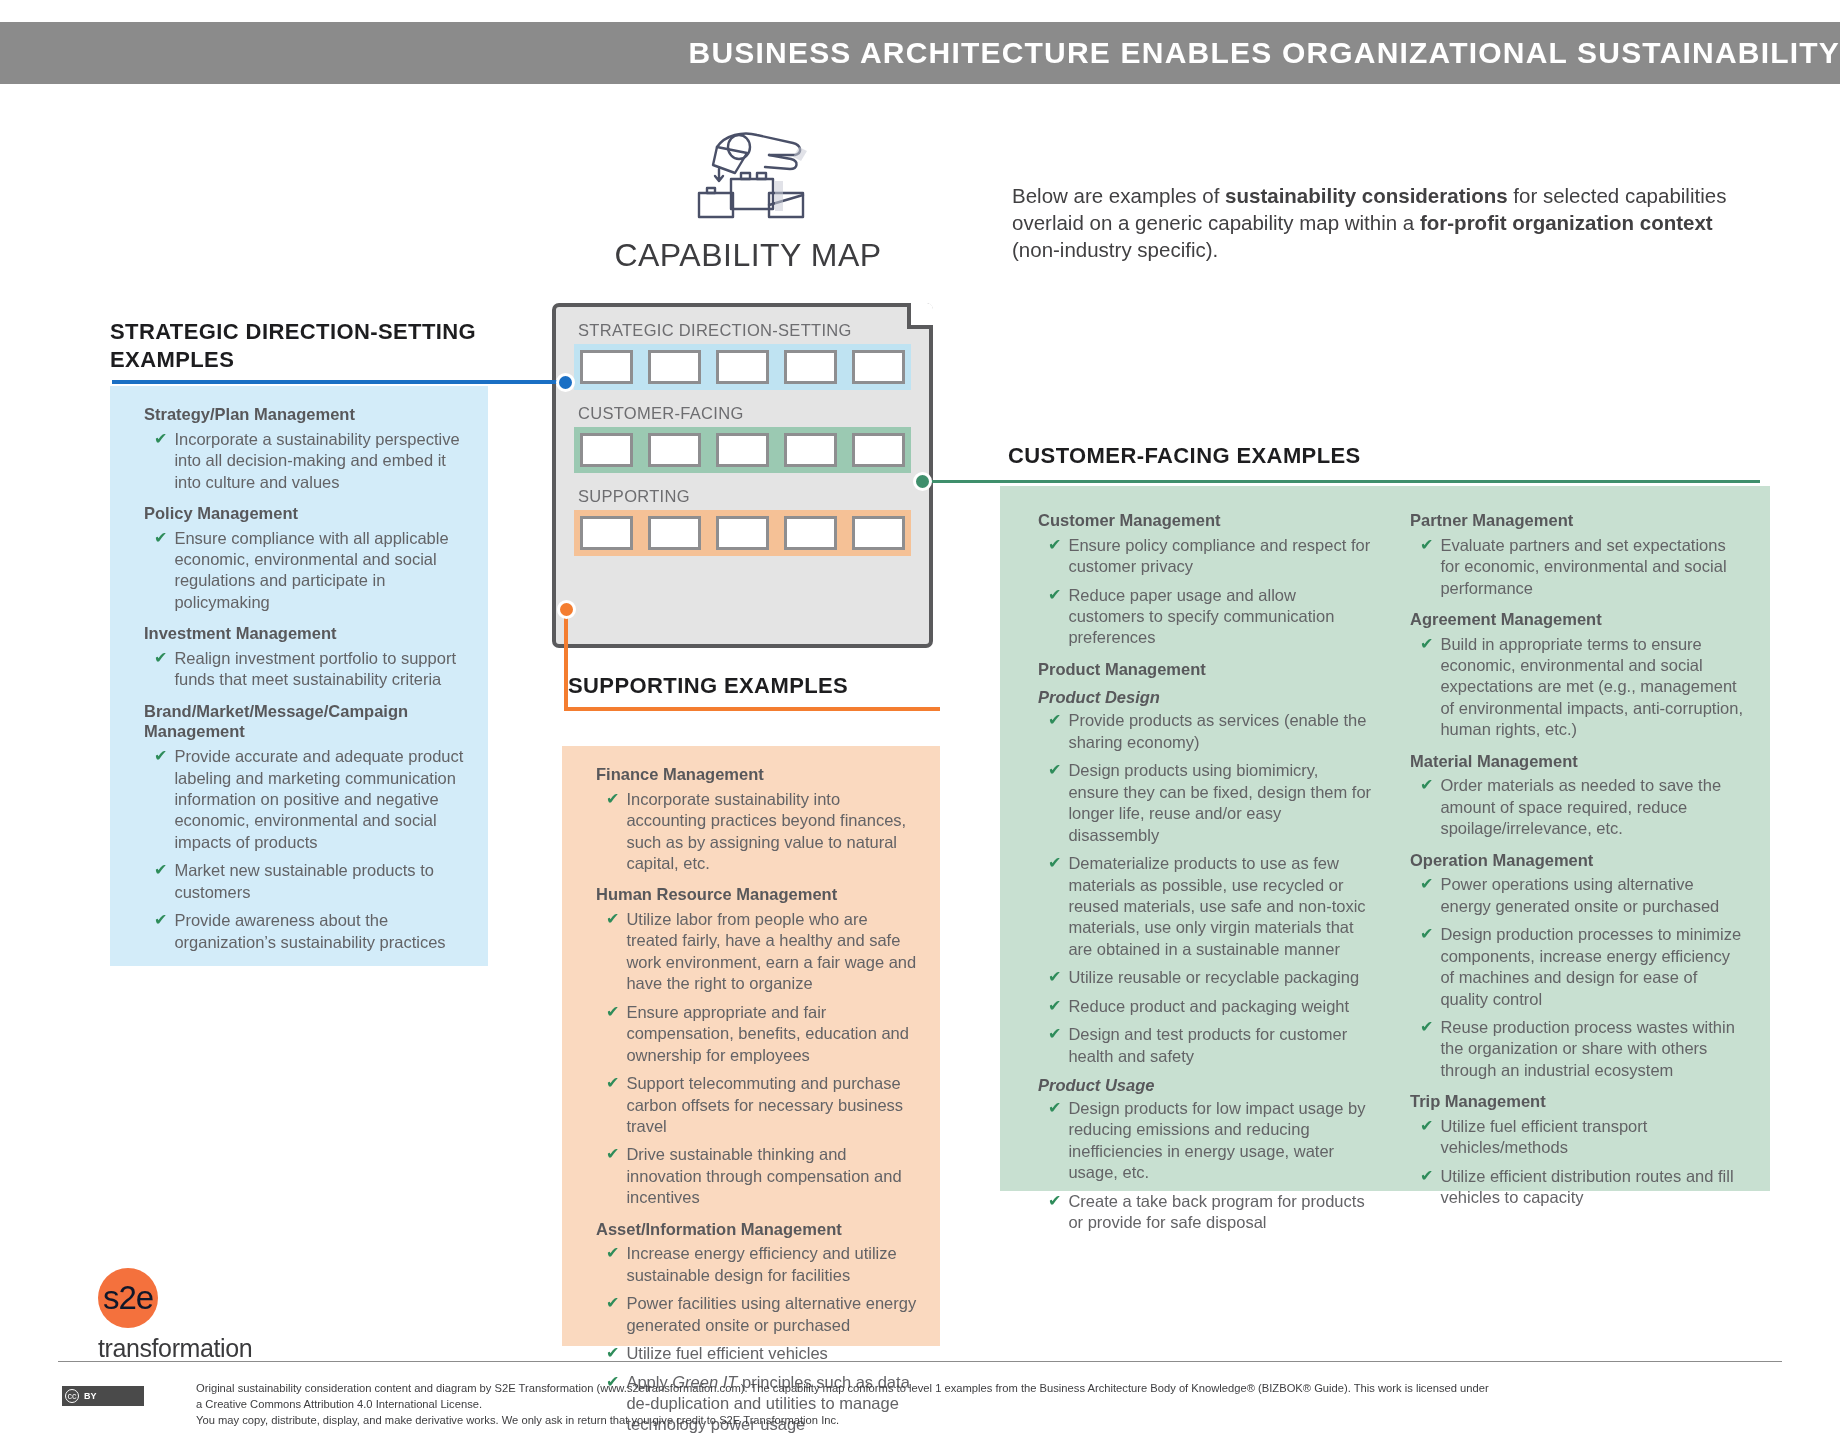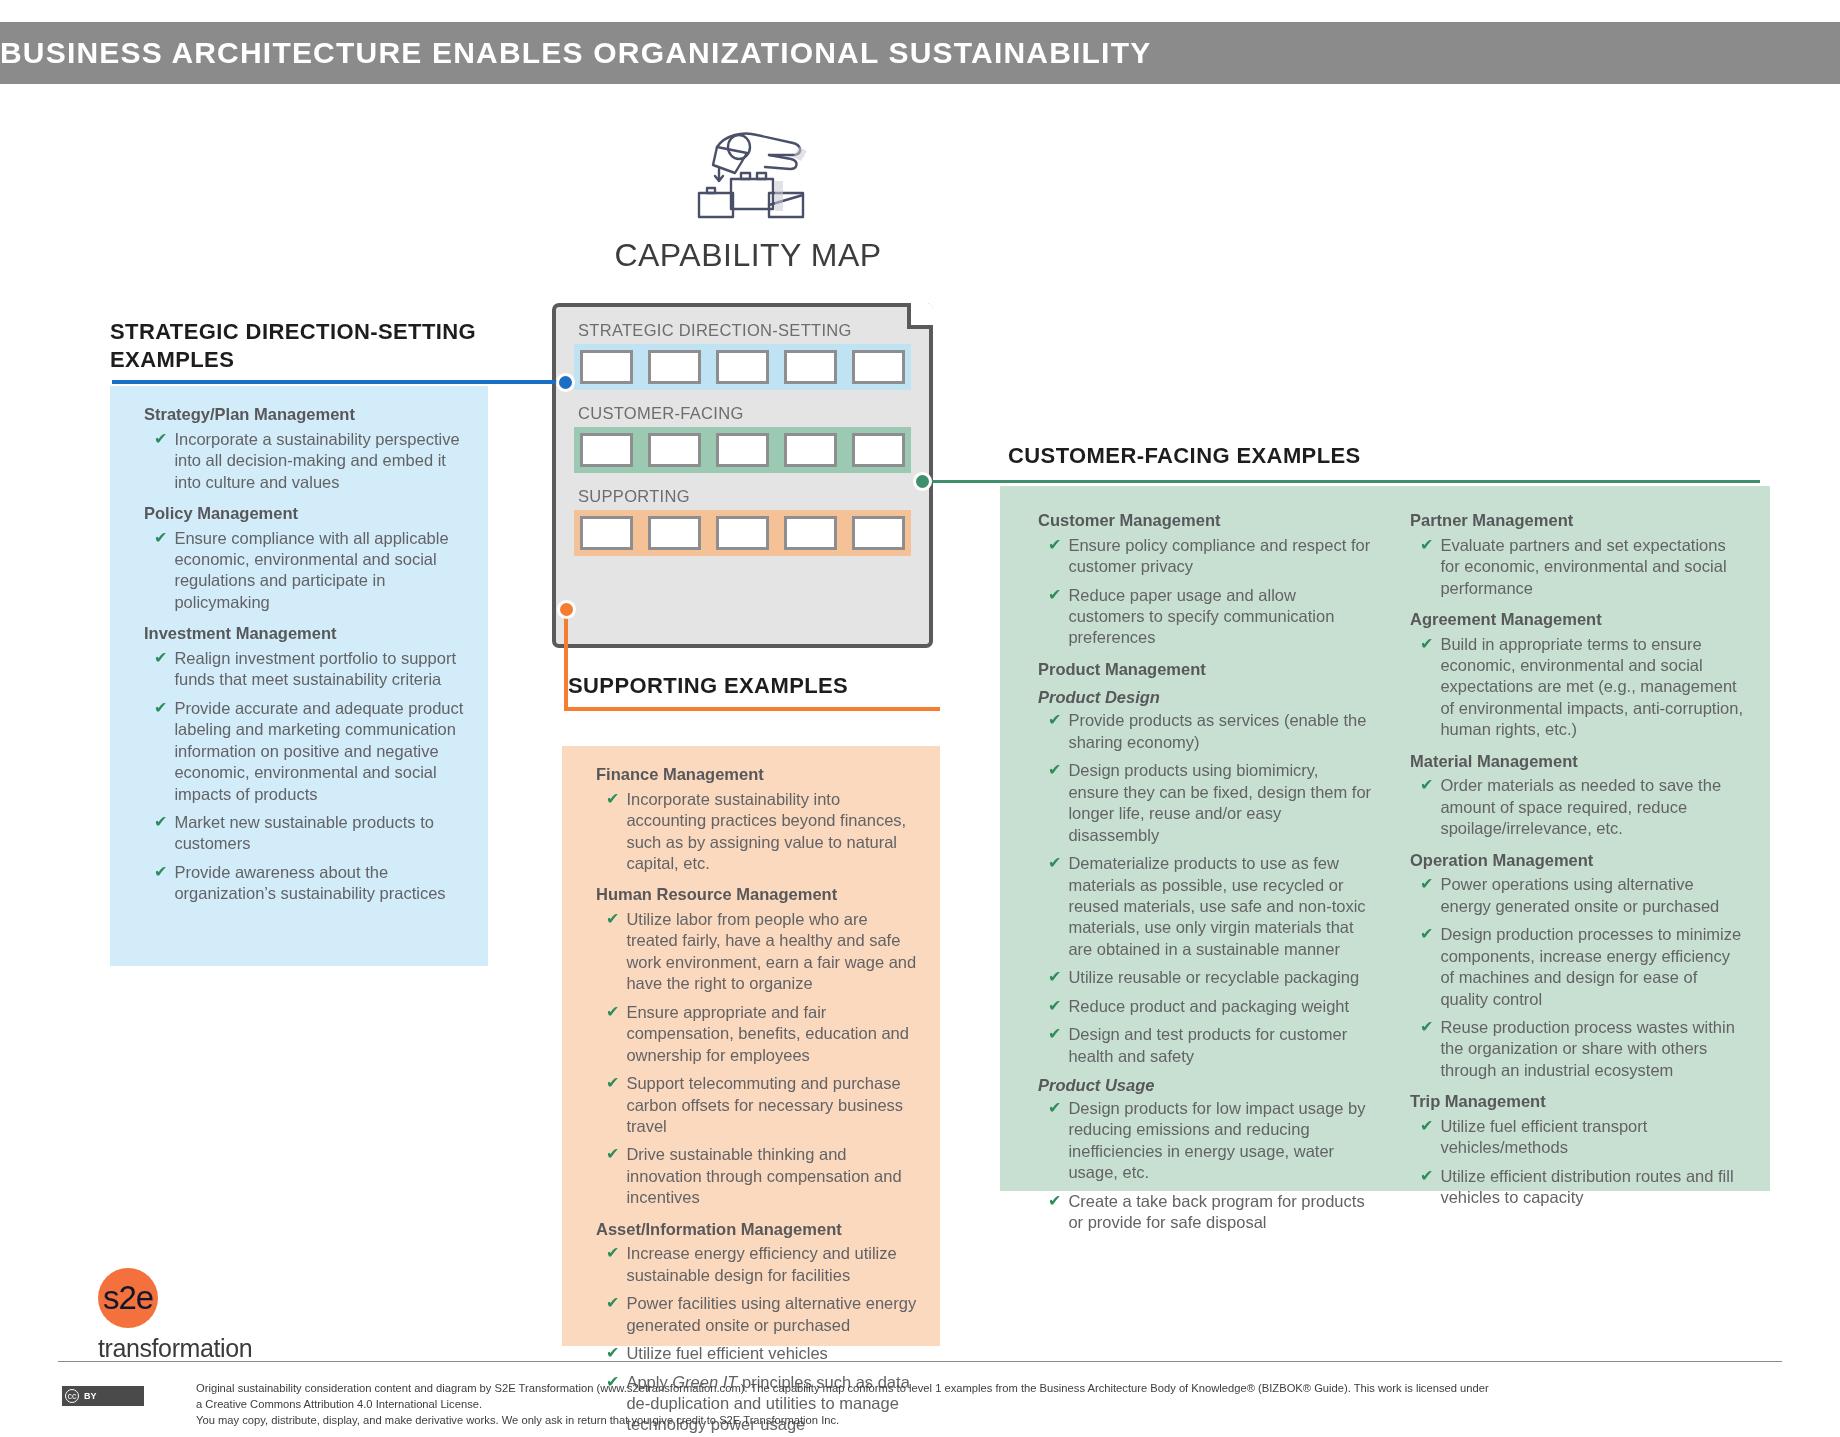--- a/index.html
+++ b/index.html
@@ -10,21 +10,21 @@
     position: relative;
     overflow: hidden;
     color: #4d4d4f;
   }
 
   
   .header-bar {
     position: absolute; left: 0; top: 22px;
     width: 1840px; height: 62px;
     background: #8b8b8b;
-    display: flex; align-items: center; justify-content: flex-start;
+    display: flex; align-items: center; justify-content: flex-end;
   }
   .header-title {
     color: #ffffff;
     font-size: 30px;
     font-weight: bold;
     letter-spacing: 1.2px;
     font-family: "Liberation Sans", sans-serif;
   }
 
   
@@ -284,20 +284,21 @@
       <div class="cap-cell"></div>
       <div class="cap-cell"></div>
       <div class="cap-cell"></div>
       <div class="cap-cell"></div>
       <div class="cap-cell"></div>
     </div>
   </div>
 </div>
 
 <div class="intro">
+  <p><span>Below are examples of </span><span class="em">sustainability considerations</span><span> for selected capabilities overlaid on a generic capability map within a </span><span class="em">for-profit organization context</span><span> (non-industry specific).</span></p>
 </div>
 
 <div class="conn conn-blue-line"></div>
 <div class="dot dot-blue"></div>
 <div class="conn conn-green-line"></div>
 <div class="dot dot-green"></div>
 <div class="conn conn-orange-v"></div>
 <div class="conn conn-orange-h"></div>
 <div class="dot dot-orange"></div>
 
@@ -317,20 +318,21 @@
       <span class="check">✔</span>
       <span>Ensure compliance with all applicable economic, environmental and social regulations and participate in policymaking</span>
     </div>
 
   <div class="cap-name">Investment Management</div>
   <div class="bullet">
       <span class="check">✔</span>
       <span>Realign investment portfolio to support funds that meet sustainability criteria</span>
     </div>
 
+  <div class="cap-name">Brand/Market/Message/Campaign Management</div>
   <div class="bullet">
       <span class="check">✔</span>
       <span>Provide accurate and adequate product labeling and marketing communication information on positive and negative economic, environmental and social impacts of products</span>
     </div>
   <div class="bullet">
       <span class="check">✔</span>
       <span>Market new sustainable products to customers</span>
     </div>
   <div class="bullet">
       <span class="check">✔</span>

